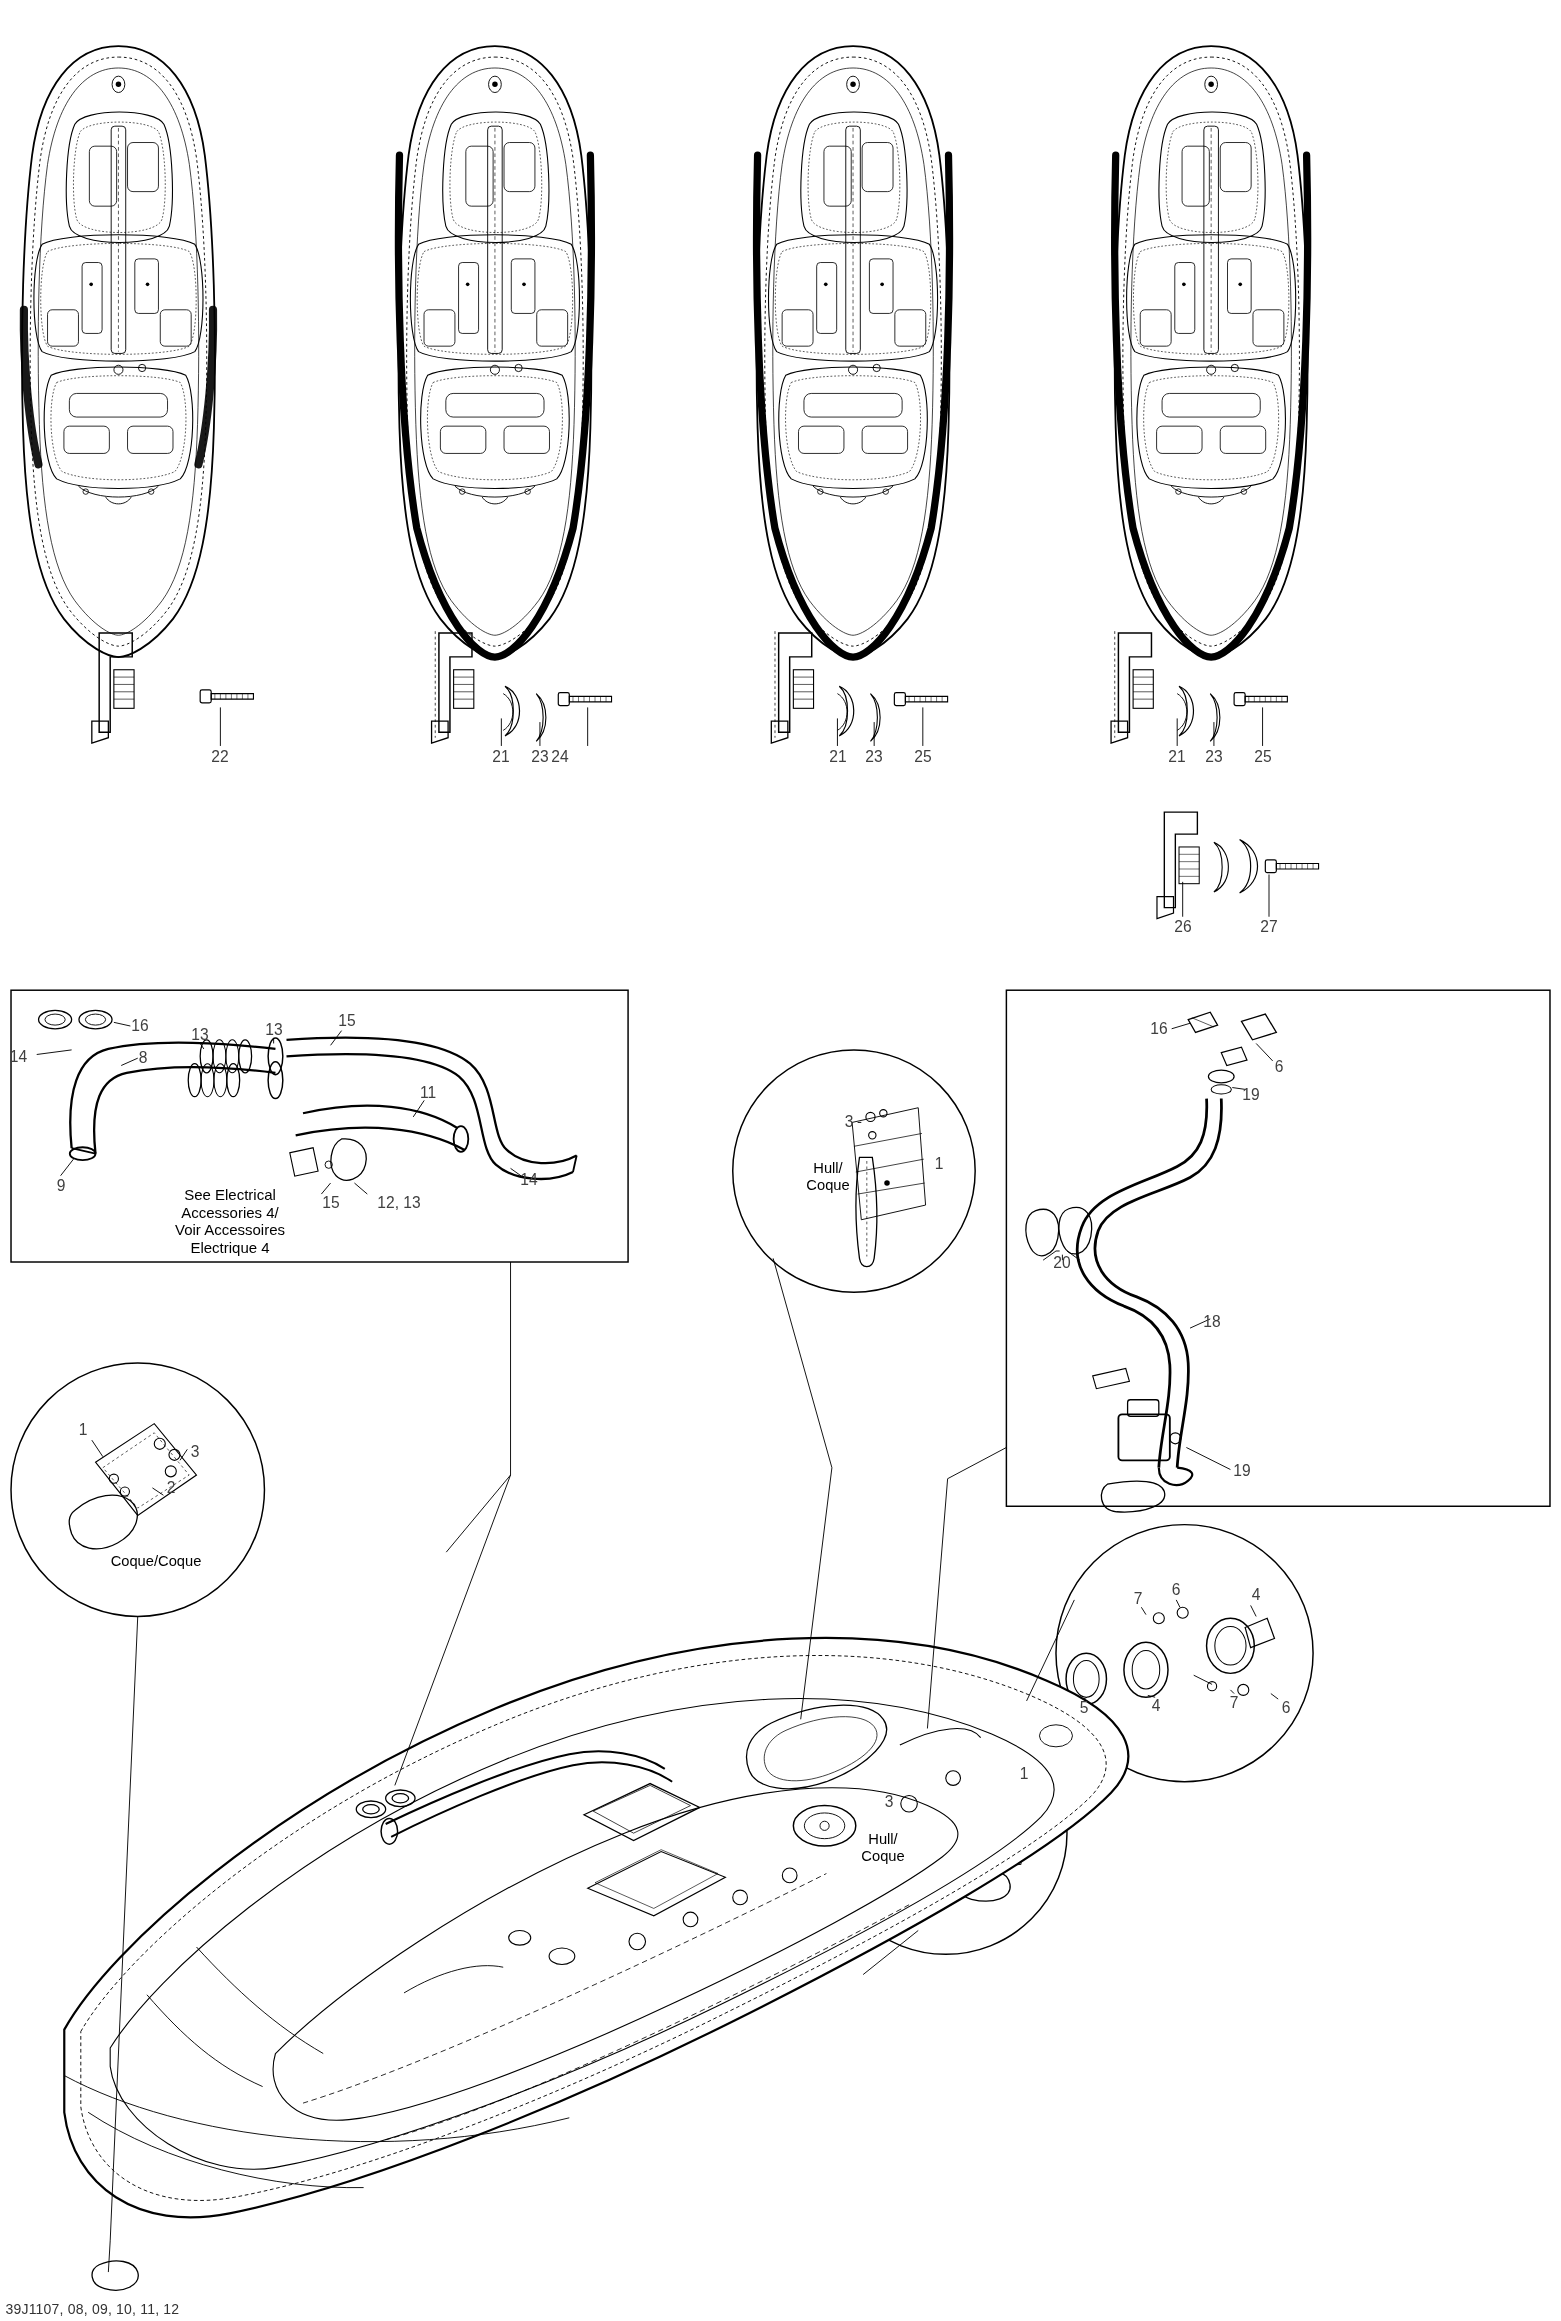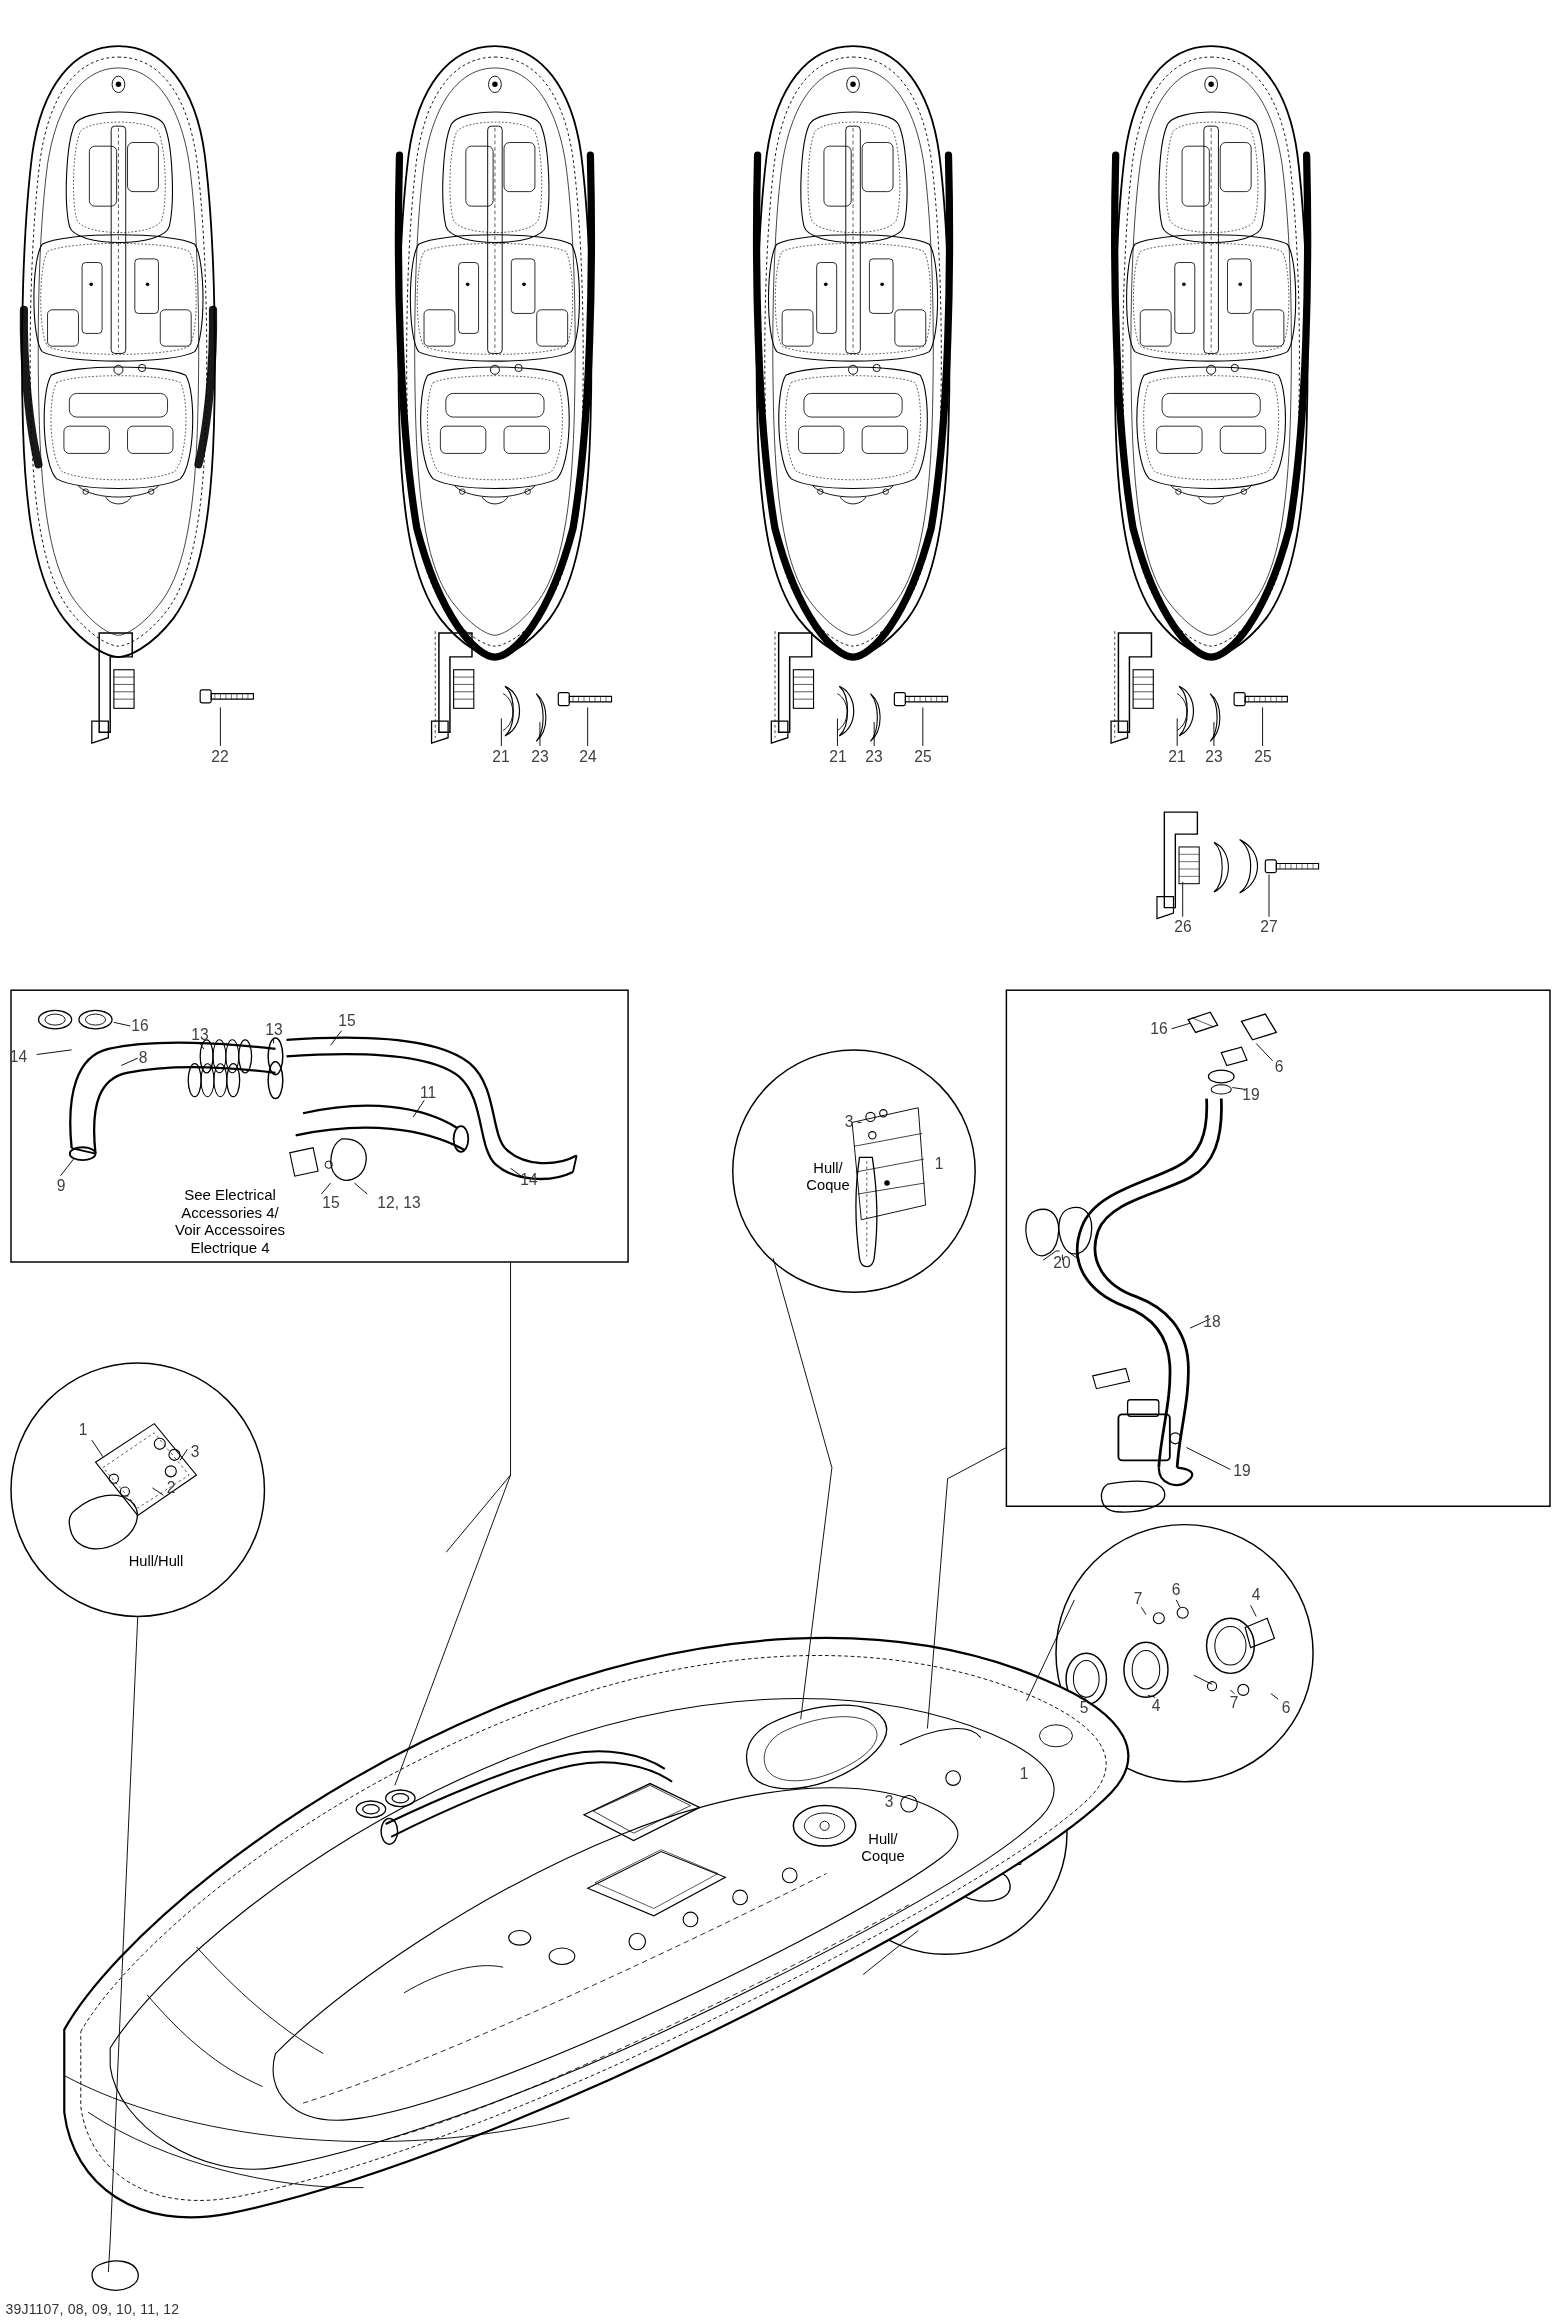--- a/index.html
+++ b/index.html
@@ -496,21 +496,21 @@
     <line x1="1032" y1="1610" x2="1010" y2="1882" stroke="#000" stroke-width="1"></line>
     <line x1="1170" y1="1742" x2="1118" y2="1852" stroke="#000" stroke-width="1"></line>
     <line x1="1000" y1="2102" x2="940" y2="2150" stroke="#000" stroke-width="1"></line>
     <line x1="150" y1="1760" x2="120" y2="2440" stroke="#000" stroke-width="1"></line>
     <line x1="120" y1="2440" x2="118" y2="2474" stroke="#000" stroke-width="1"></line>
   </svg>
 
   <div class="callout" style="left:220px; top:757px;">22</div>
   <div class="callout" style="left:501px; top:757px;">21</div>
   <div class="callout" style="left:540px; top:757px;">23</div>
-  <div class="callout" style="left:588px; top:757px;">24</div>
+  <div class="callout" style="left:560px; top:757px;">24</div>
   <div class="callout" style="left:838px; top:757px;">21</div>
   <div class="callout" style="left:874px; top:757px;">23</div>
   <div class="callout" style="left:923px; top:757px;">25</div>
   <div class="callout" style="left:1177px; top:757px;">21</div>
   <div class="callout" style="left:1214px; top:757px;">23</div>
   <div class="callout" style="left:1263px; top:757px;">25</div>
   <div class="callout" style="left:1183px; top:927px;">26</div>
   <div class="callout" style="left:1269px; top:927px;">27</div>
 
   <div class="callout" style="left:140px; top:1026px;">16</div>
@@ -537,21 +537,21 @@
   <div class="callout" style="left:1242px; top:1471px;">19</div>
 
   <div class="callout" style="left:849px; top:1122px;">3</div>
   <div class="callout" style="left:939px; top:1164px;">1</div>
   <div class="hull-label" style="left:828px; top:1177px;">Hull/
 Coque</div>
 
   <div class="callout" style="left:83px; top:1430px;">1</div>
   <div class="callout" style="left:195px; top:1452px;">3</div>
   <div class="callout" style="left:171px; top:1488px;">2</div>
-  <div class="hull-label" style="left:156px; top:1561px;">Hull/Hull</div>
+  <div class="hull-label" style="left:156px; top:1561px;">Coque/Coque</div>
 
   <div class="callout" style="left:889px; top:1802px;">3</div>
   <div class="callout" style="left:1024px; top:1774px;">1</div>
   <div class="hull-label" style="left:883px; top:1848px;">Hull/
 Coque</div>
 
   <div class="callout" style="left:1138px; top:1599px;">7</div>
   <div class="callout" style="left:1176px; top:1590px;">6</div>
   <div class="callout" style="left:1256px; top:1595px;">4</div>
   <div class="callout" style="left:1084px; top:1708px;">5</div>

